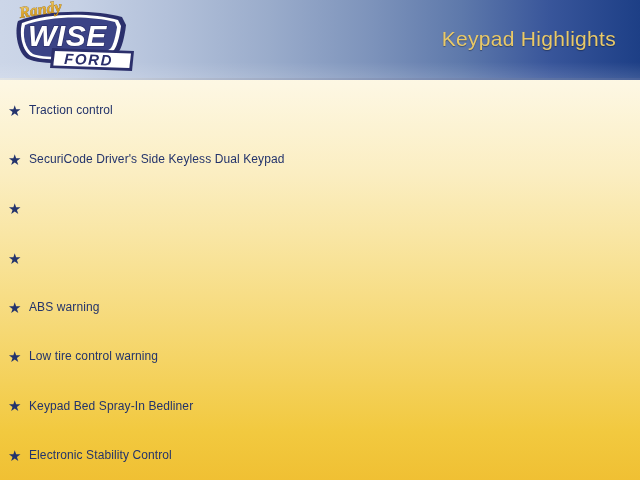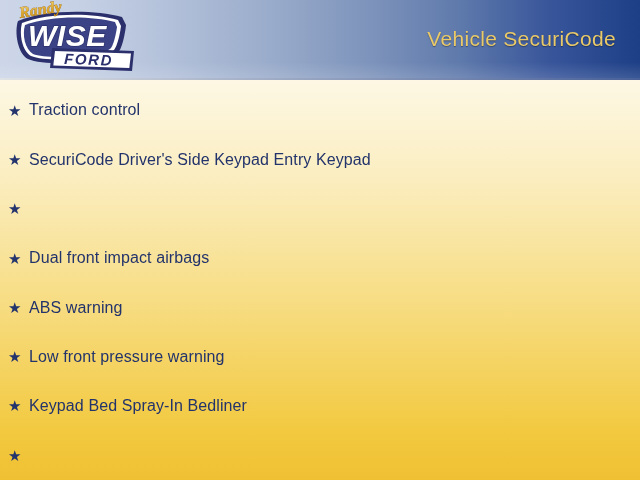--- a/index.html
+++ b/index.html
@@ -106,21 +106,21 @@
     flex: 0 0 auto;
     width: 21px;
     font-size: 15px;
     line-height: 1;
     color: #24346d;
     text-align: left;
     margin-top: -1px;
   }
   .highlight-label {
     flex: 1 1 auto;
-    font-size: 16px;
+    font-size: 12px;
     line-height: 1.15;
     color: #23336b;
     letter-spacing: 0.1px;
     white-space: nowrap;
   }
 </style>
 </head>
 <body>
 
 <div id="slide">
@@ -145,58 +145,58 @@
         <text x="22" y="45" font-family="'Liberation Sans', sans-serif" font-size="30" font-weight="bold" font-style="italic" fill="#ffffff" stroke="#2b2f6b" stroke-width="1.4" paint-order="stroke" letter-spacing="0.5">WISE</text>
 
         <text x="14" y="17" font-family="'Liberation Serif', serif" font-size="16" font-style="italic" font-weight="bold" fill="url(#goldScript)" stroke="#8a5d0c" stroke-width="0.5" paint-order="stroke" transform="rotate(-9 14 17)">Randy</text>
 
         <path d="M46,47 L128,50 L126,70 L44,67 Z" fill="#2b2f6b"></path>
         <path d="M49,50 L125,52.6 L123.3,67 L47.3,64.4 Z" fill="#ffffff"></path>
         <text x="58" y="63" font-family="'Liberation Sans', sans-serif" font-size="15" font-weight="bold" font-style="italic" fill="#2b2f6b" letter-spacing="1.6" transform="rotate(1.8 58 63)">FORD</text>
       </svg>
     </div>
 
-    <div id="header-title">Vehicle SecuriCode</div>
+    <div id="header-title">Keypad Highlights</div>
   </div>
   <div id="header-rule"></div>
 
   <div id="highlights">
 
     <div class="highlight-row">
       <span class="star-icon">★</span>
       <span class="highlight-label">Traction control</span>
     </div>
 
     <div class="highlight-row">
       <span class="star-icon">★</span>
-      <span class="highlight-label">SecuriCode Driver's Side Keypad Entry Keypad</span>
-    </div>
-
-    <div class="highlight-row">
-      <span class="star-icon">★</span>
-    </div>
-
-    <div class="highlight-row">
-      <span class="star-icon">★</span>
-      <span class="highlight-label">Dual front impact airbags</span>
+      <span class="highlight-label">SecuriCode Driver's Side Keyless Dual Keypad</span>
+    </div>
+
+    <div class="highlight-row">
+      <span class="star-icon">★</span>
+    </div>
+
+    <div class="highlight-row">
+      <span class="star-icon">★</span>
     </div>
 
     <div class="highlight-row">
       <span class="star-icon">★</span>
       <span class="highlight-label">ABS warning</span>
     </div>
 
     <div class="highlight-row">
       <span class="star-icon">★</span>
-      <span class="highlight-label">Low front pressure warning</span>
+      <span class="highlight-label">Low tire control warning</span>
     </div>
 
     <div class="highlight-row">
       <span class="star-icon">★</span>
       <span class="highlight-label">Keypad Bed Spray-In Bedliner</span>
     </div>
 
     <div class="highlight-row">
       <span class="star-icon">★</span>
+      <span class="highlight-label">Electronic Stability Control</span>
     </div>
 
   </div>
 </div>
 
 </body></html>

